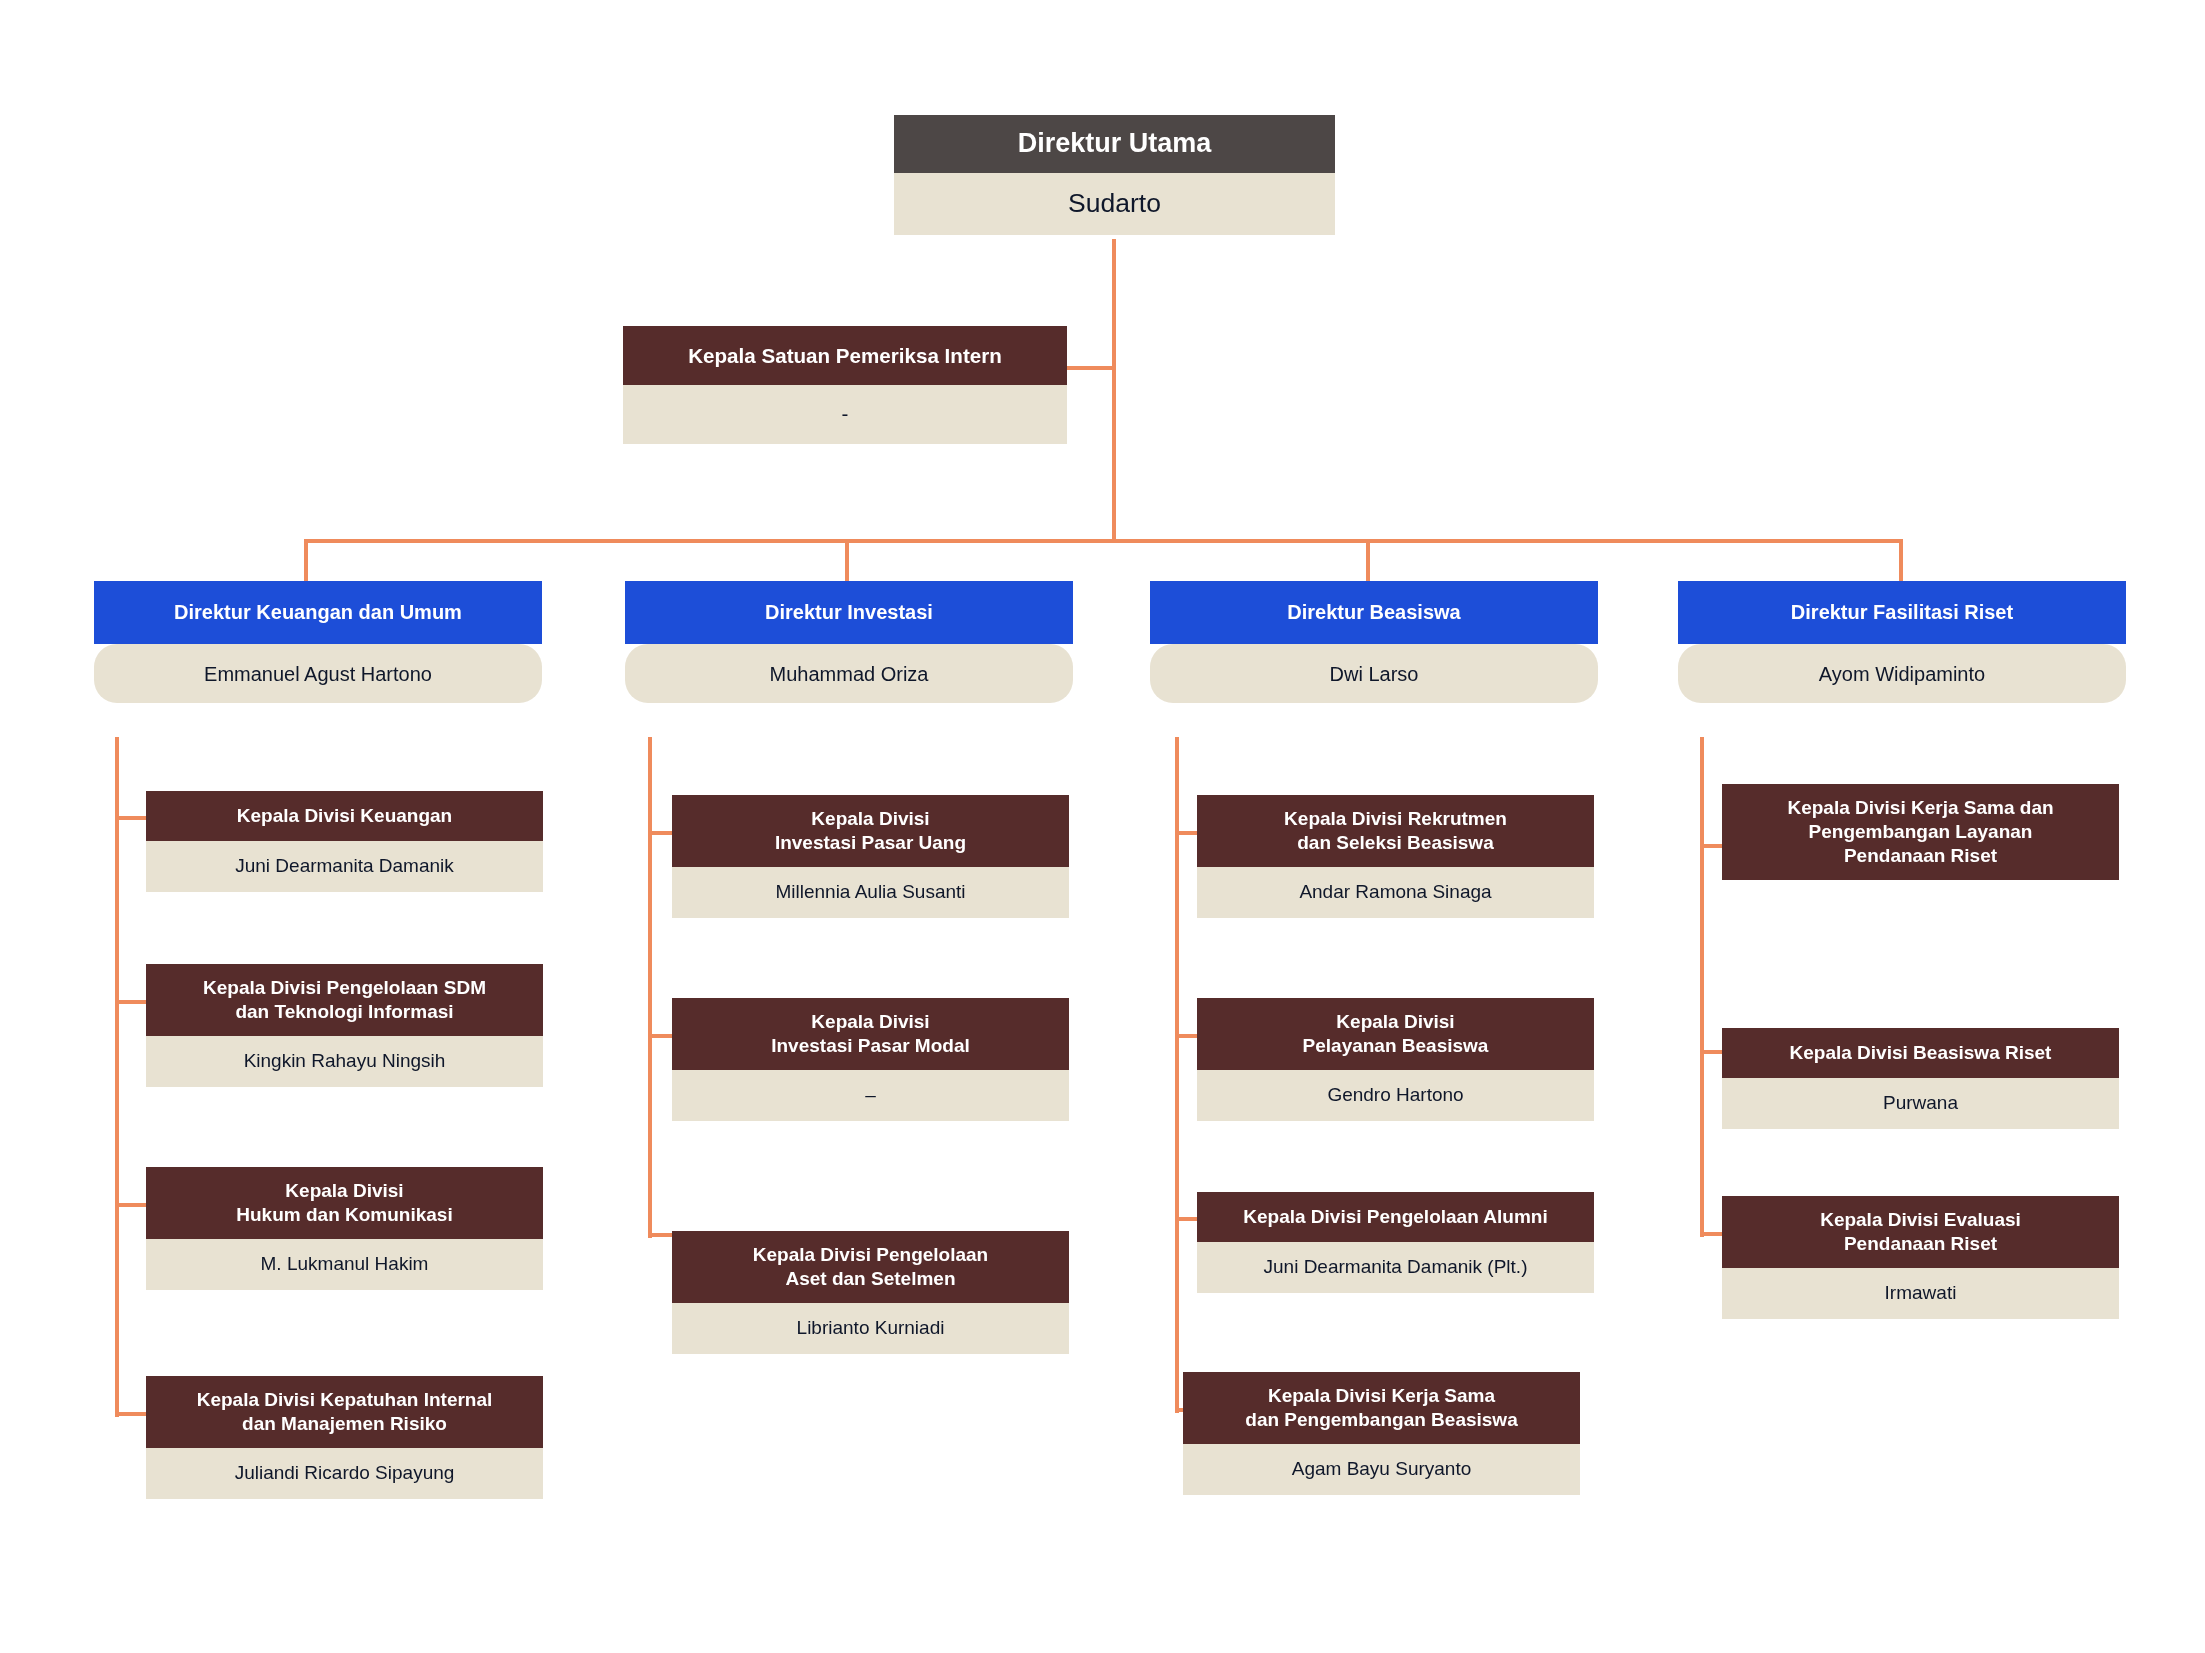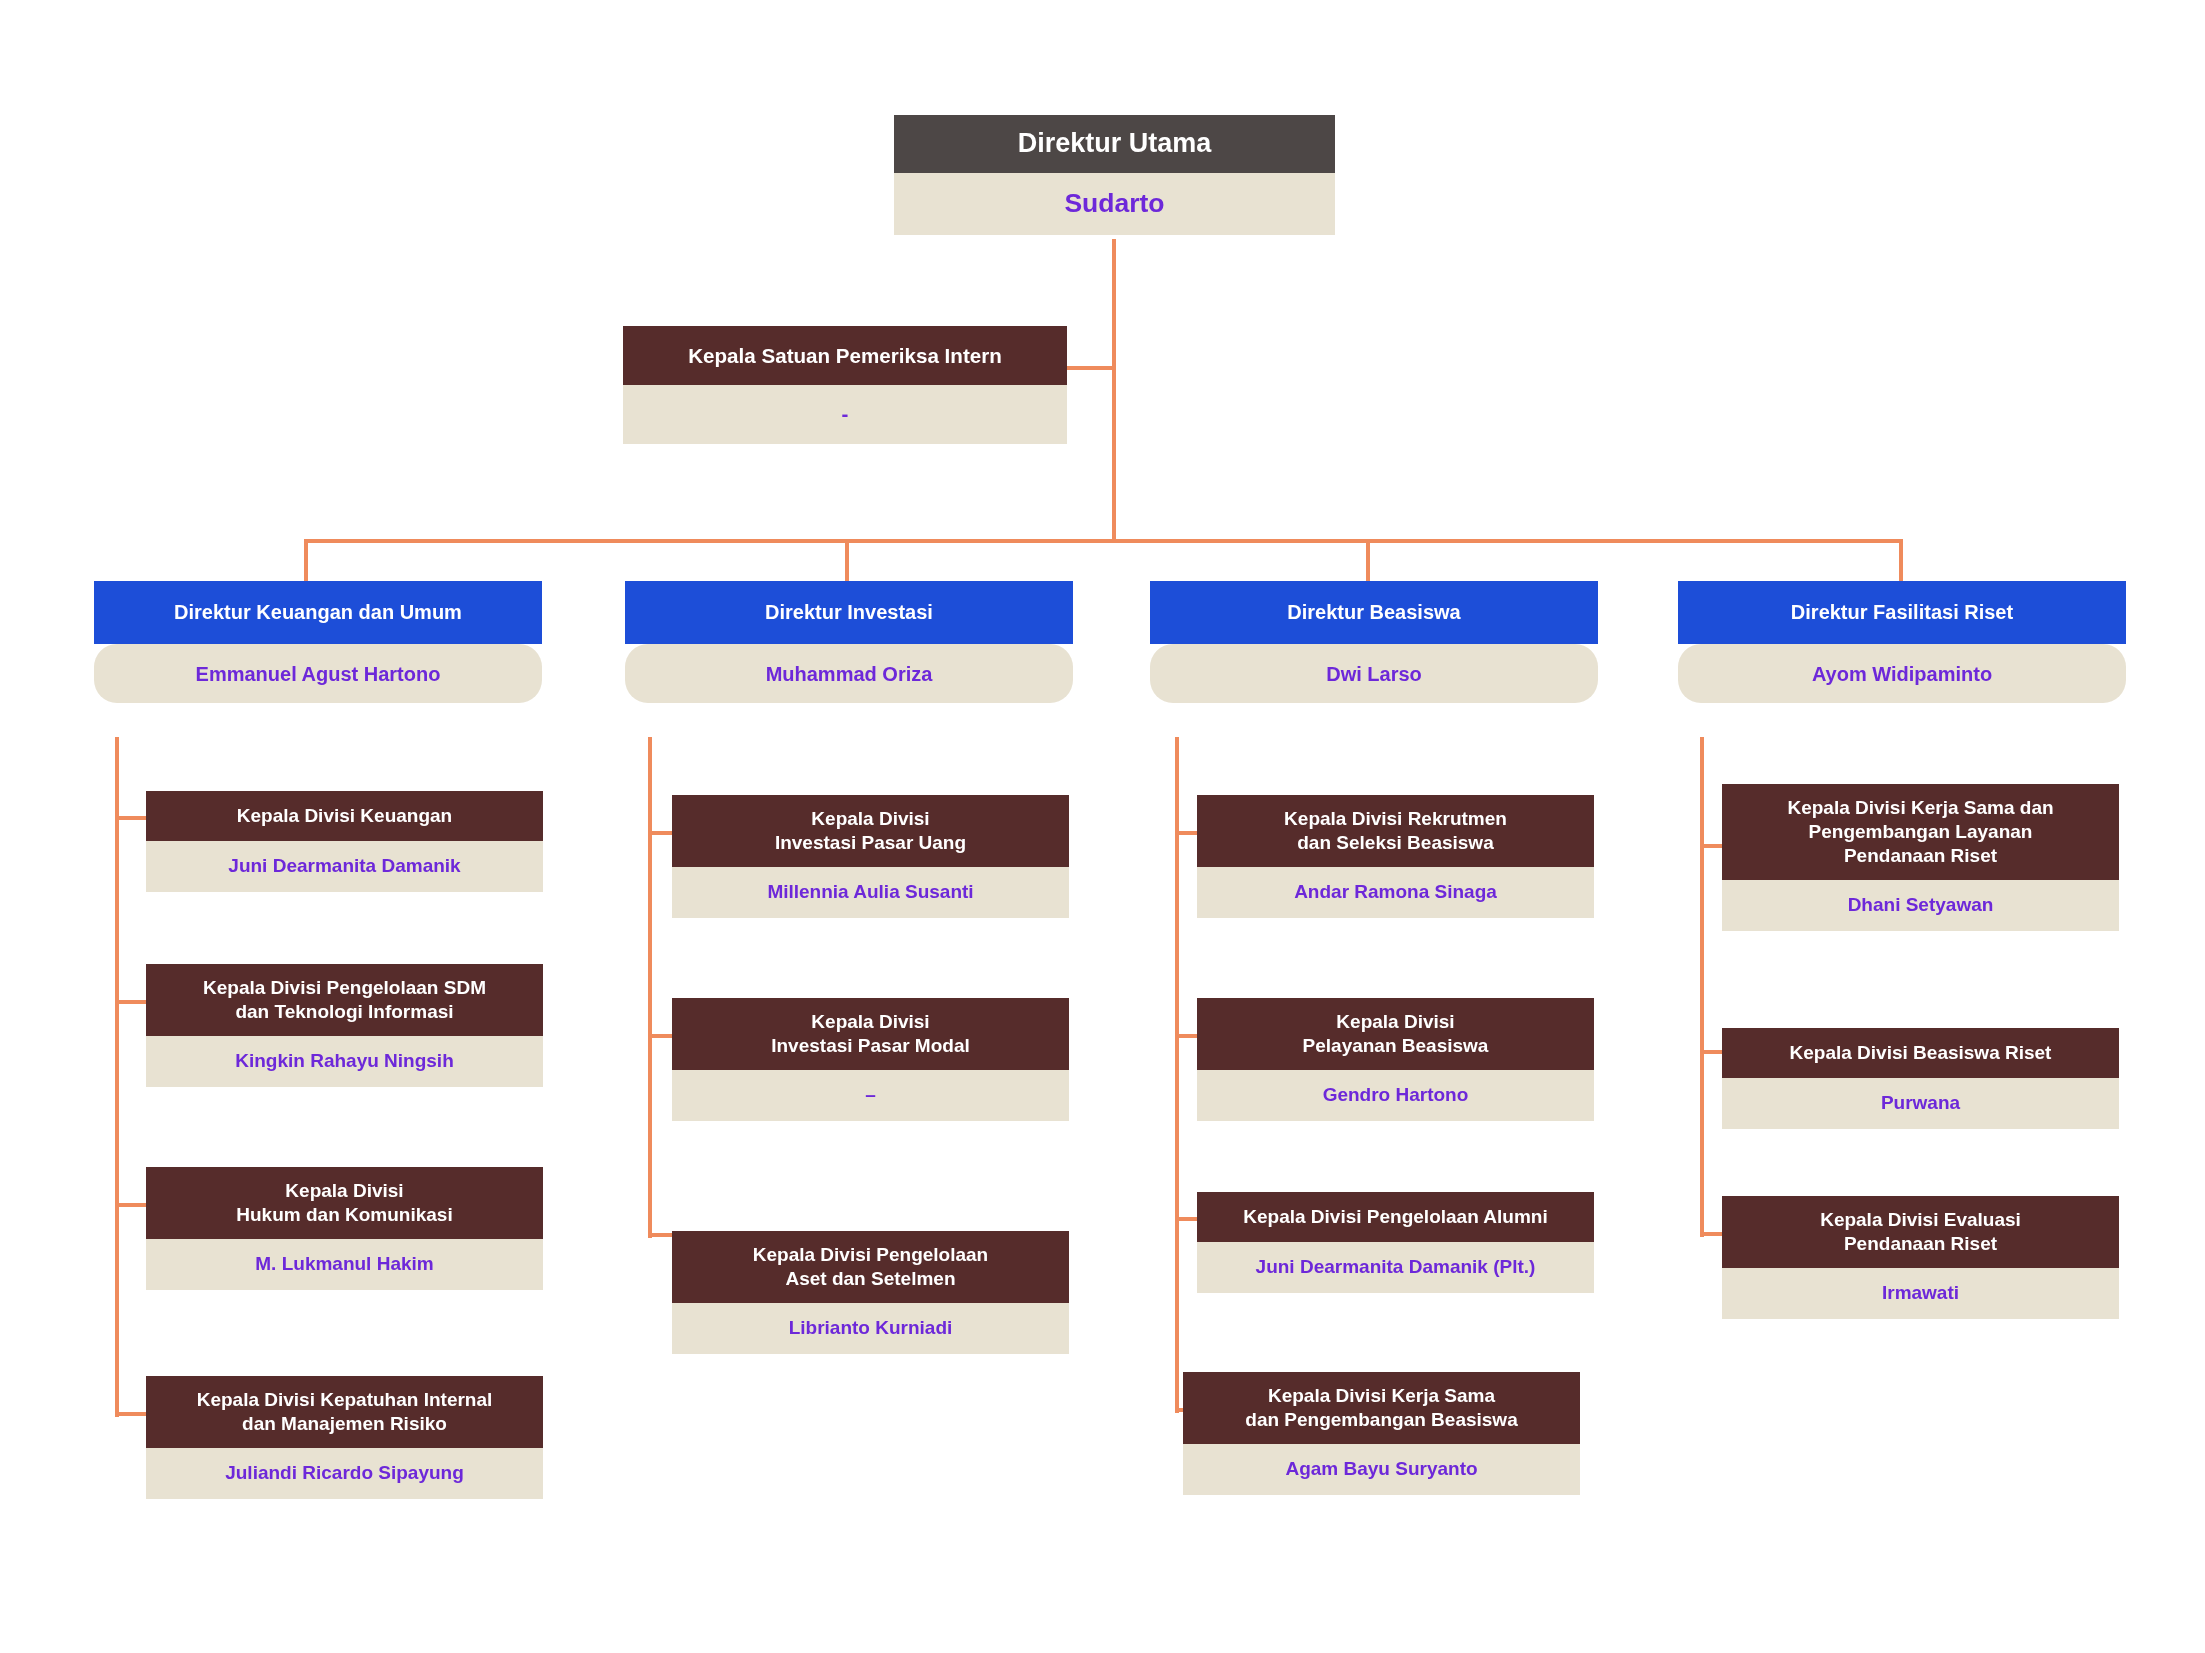--- a/index.html
+++ b/index.html
@@ -21,27 +21,26 @@
     color:#ffffff;
     font-weight:bold;
     text-align:center;
     display:flex;align-items:center;justify-content:center;
     line-height:1.25;
     box-sizing:border-box;
     padding:4.4px 10.3px;
   }
   .node .person{
     background:#E8E2D2;
-    color:#6d28d9;
+    color:#0f172a;
     text-align:center;
     display:flex;align-items:center;justify-content:center;
     box-sizing:border-box;
     padding:2.9px 8.8px;
     line-height:1.2;
-    font-weight:bold;
   }
 
   
   .root{left:894px;top:115px;width:441px;}
   .root .title{background:#4D4746;height:58px;font-size:27px;}
   .root .person{height:62px;font-size:26.5px;}
 
   
   .staff{left:623px;top:326px;width:444px;}
   .staff .title{background:#562C2B;height:59px;font-size:20.6px;}
@@ -170,21 +169,20 @@
     <div class="title">Kepala Divisi Kerja Sama<br>dan Pengembangan Beasiswa</div>
     <div class="person">Agam Bayu Suryanto</div>
   </div>
 
   <div class="node dir dir-4">
     <div class="title">Direktur Fasilitasi Riset</div>
     <div class="person">Ayom Widipaminto</div>
   </div>
   <div class="node div-node h3line" style="left:1722px;top:784px;">
     <div class="title">Kepala Divisi Kerja Sama dan<br>Pengembangan Layanan<br>Pendanaan Riset</div>
-    <div class="person">Dhani Setyawan</div>
   </div>
   <div class="node div-node h1line" style="left:1722px;top:1028px;">
     <div class="title">Kepala Divisi Beasiswa Riset</div>
     <div class="person">Purwana</div>
   </div>
   <div class="node div-node h2line" style="left:1722px;top:1196px;">
     <div class="title">Kepala Divisi Evaluasi<br>Pendanaan Riset</div>
     <div class="person">Irmawati</div>
   </div>
 

